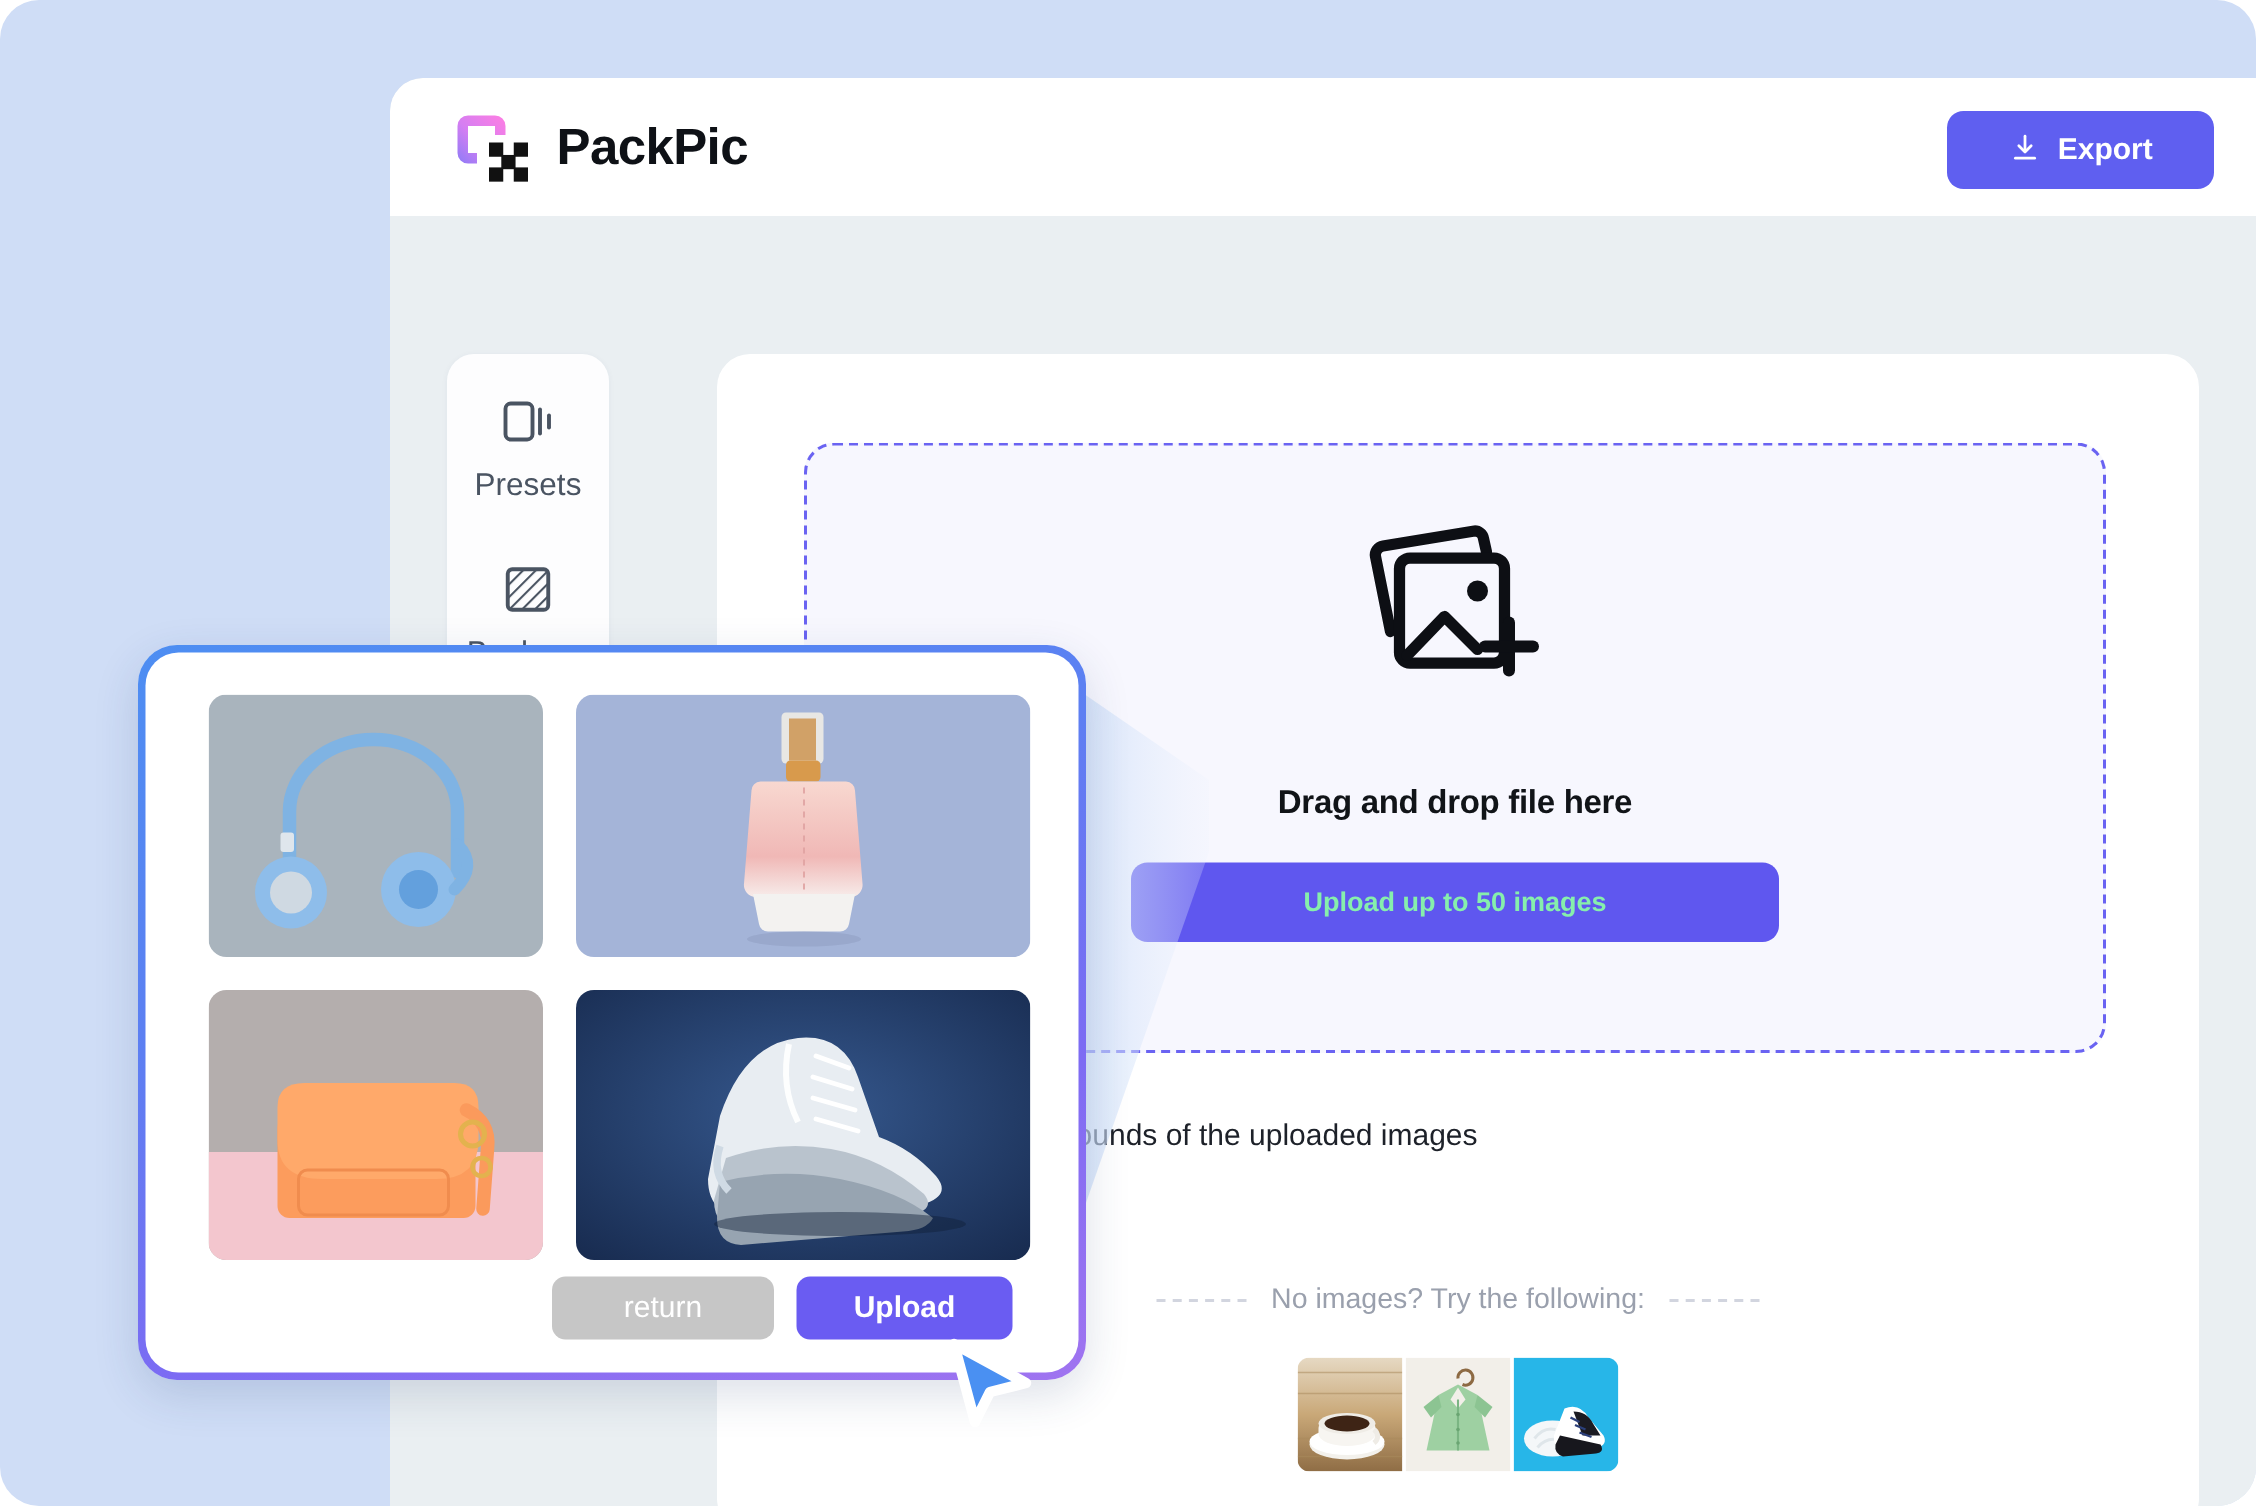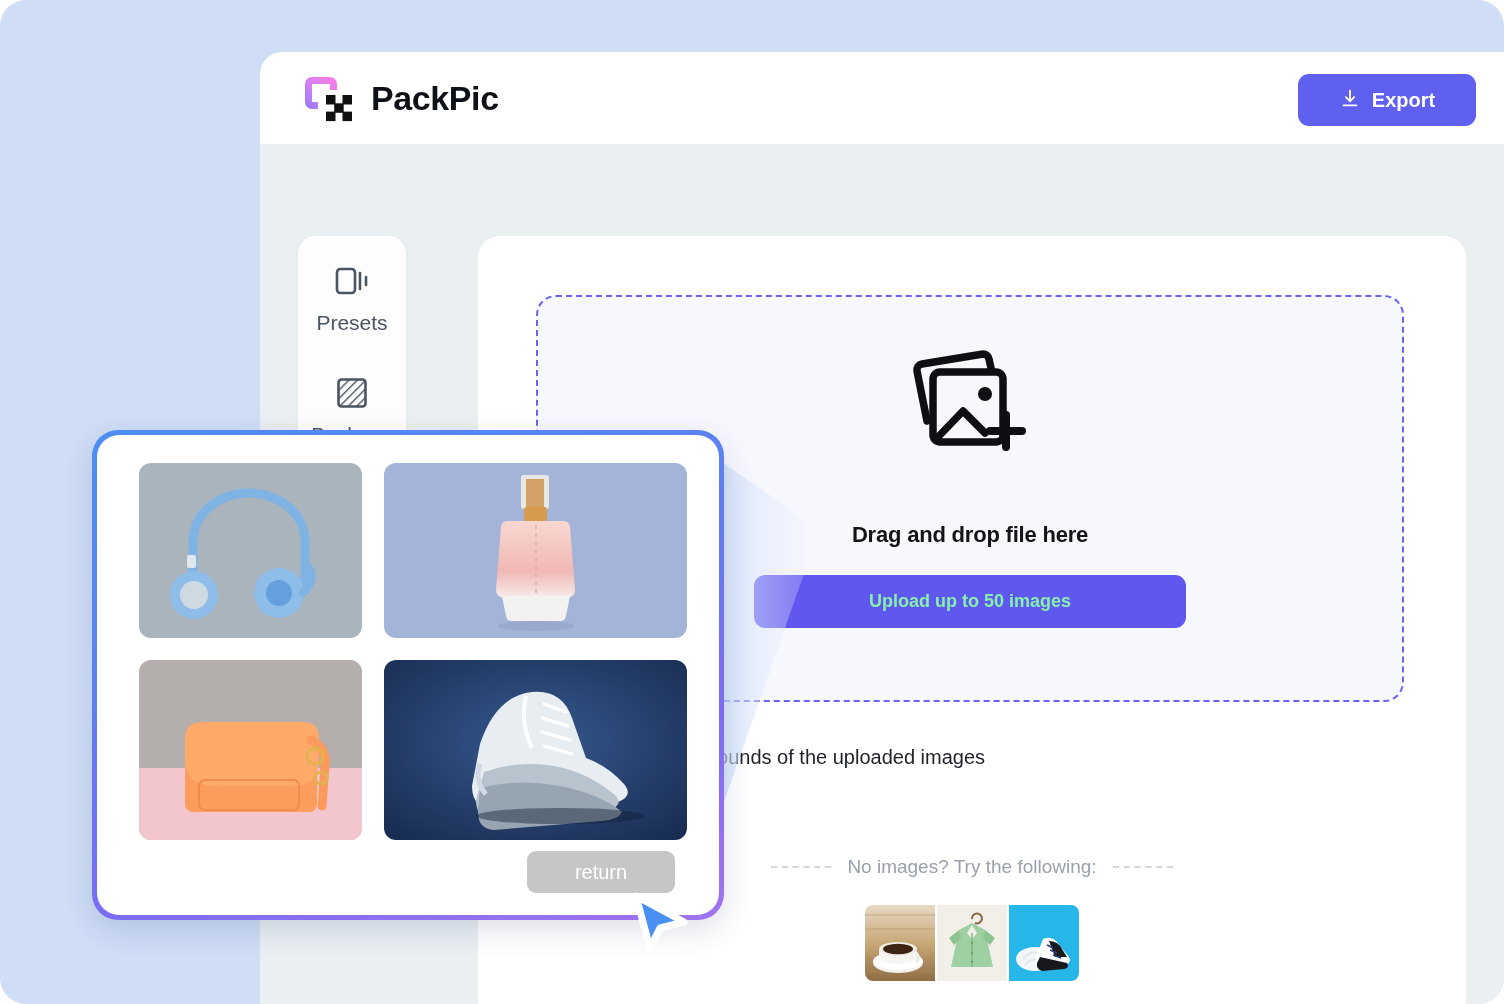--- a/index.html
+++ b/index.html
@@ -443,20 +443,21 @@
             </g>
             <path d="M96 104 q-6 18 6 30" fill="none" stroke="#cfdae4" stroke-width="5"></path>
             <ellipse cx="176" cy="156" rx="84" ry="8" fill="#0f1e38" opacity=".45"></ellipse>
           </svg>
         </div>
 
       </div>
 
       <div id="popup-actions">
         <button id="return-button">return</button>
+        <button id="upload-confirm-button">Upload</button>
       </div>
 
     </div>
   </div>
 
   <span id="cursor">
     <svg width="72" height="66" viewBox="0 0 72 66">
       <path d="M16 8 L64 34 L40 40 L30 60 Z" fill="#4a90f2" stroke="#ffffff" stroke-width="7" stroke-linejoin="round"></path>
     </svg>
   </span>

